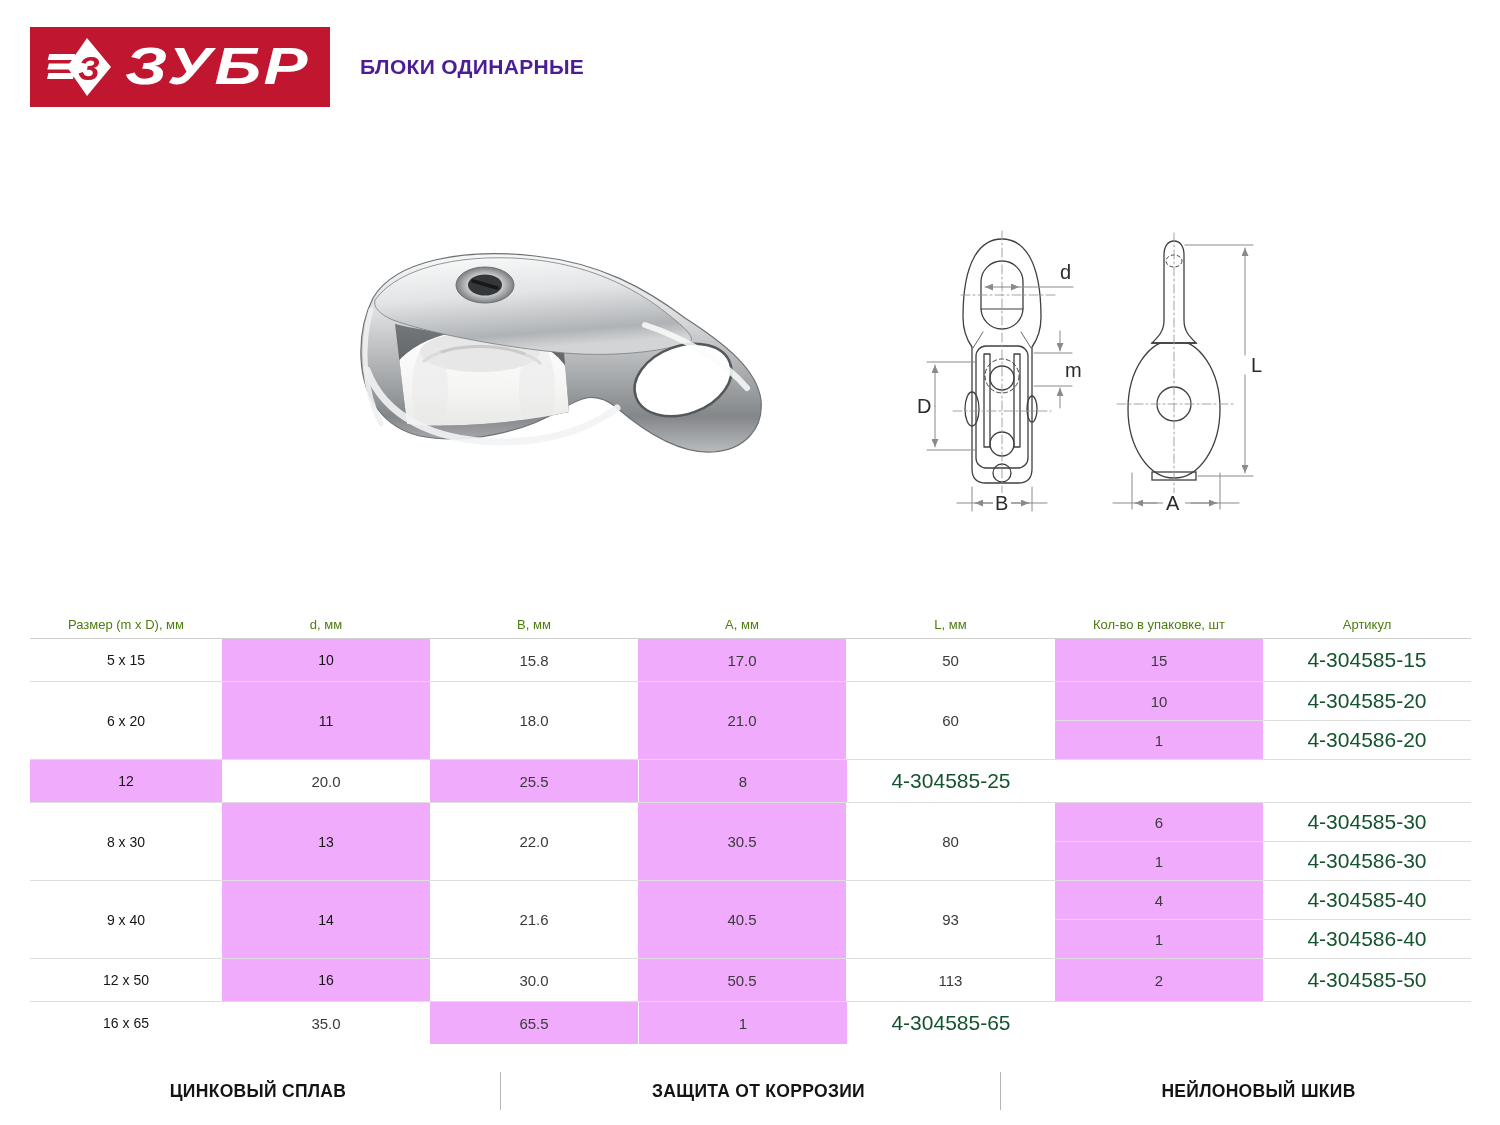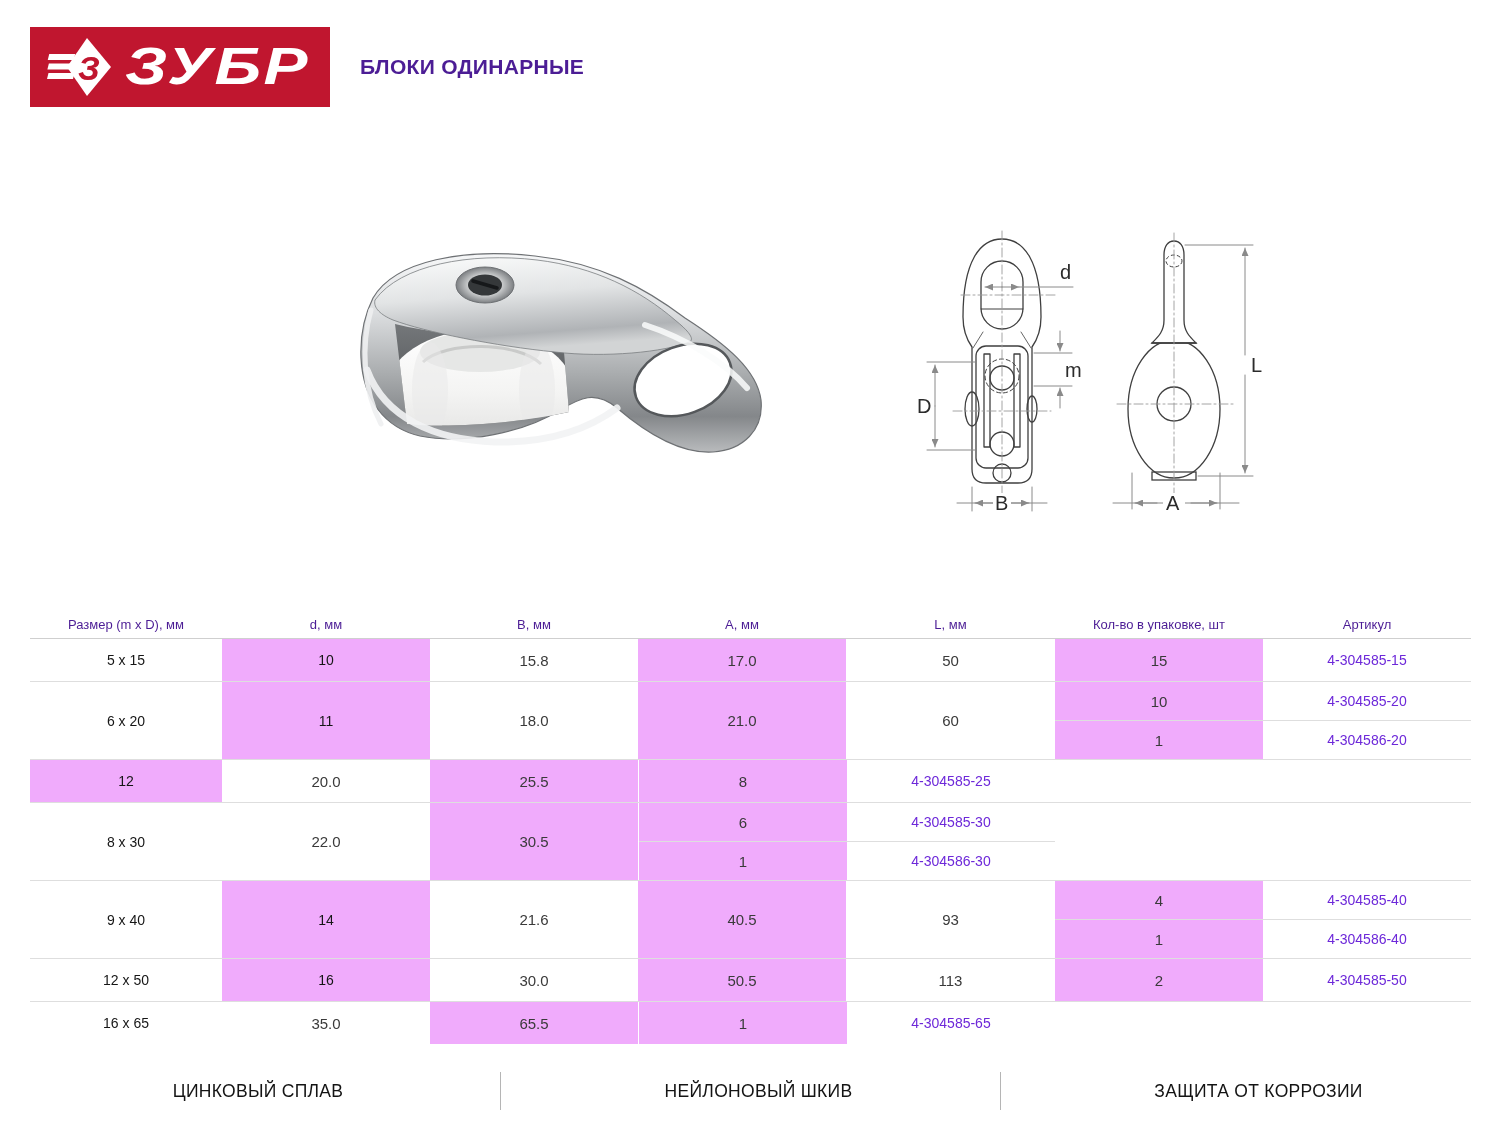--- a/index.html
+++ b/index.html
@@ -14,37 +14,37 @@
   
   .photo{position:absolute;left:345px;top:240px;}
   .diagrams{position:absolute;left:905px;top:225px;}
   svg text{font-family:"Liberation Sans",sans-serif;}
   .dimlbl{font-size:20px;fill:#2b2b2b;}
 
   
   .spec-table{position:absolute;left:30px;top:610px;width:1441px;font-size:15px;color:#3a3a3a;}
   .thead{display:grid;grid-template-columns:192px 208px 208px 208px 209px 208px 208px;
          height:28px;border-bottom:1px solid #cfcfcf;}
-  .th{display:flex;align-items:center;justify-content:center;font-size:13px;color:#4c1d95;}
+  .th{display:flex;align-items:center;justify-content:center;font-size:13px;color:#4d7c0f;}
   .tr{display:grid;grid-template-columns:192px 208px 208px 208px 209px 416px;min-height:42px;}
   .tr + .tr{border-top:1px solid #dedede;}
   .tr.tall{min-height:77px;}
   .cell{display:flex;align-items:center;justify-content:center;}
   .bold{font-weight:normal;font-size:14px;color:#161616;}
   .shade{background:#f0abfc;}
   .packs{display:flex;flex-direction:column;align-items:flex-end;}
   .pack{flex:1;display:grid;grid-template-columns:208px 208px;}
   .pack + .pack{border-top:1px solid #dedede;}
-  .art{font-size:14px;color:#6d28d9;}
+  .art{font-size:21px;color:#14532d;}
 
   
   .features{position:absolute;left:0;top:1072px;width:1500px;height:38px;
             display:grid;grid-template-columns:500px 500px 500px;}
   .feature{display:flex;align-items:center;justify-content:center;
-           font-weight:normal;font-size:17.5px;letter-spacing:.3px;color:#141414;padding-left:16px;}
+           font-weight:bold;font-size:17.5px;letter-spacing:.3px;color:#141414;padding-left:16px;}
   .feature + .feature{border-left:1px solid #b5b5b5;}
 </style>
 </head>
 <body>
 
 <div class="page">
 
   <svg class="logo" width="300" height="80" viewBox="0 0 300 80">
     <rect x="0" y="0" width="300" height="80" fill="#c0162f"></rect>
     <g transform="skewX(-14)" fill="#ffffff">
@@ -256,20 +256,21 @@
           <div class="cell">70</div>
           <div class="packs">
             <div class="pack">
               <div class="cell shade">8</div>
               <div class="cell art">4-304585-25</div>
             </div>
           </div>
         </div>
         <div class="tr tall">
           <div class="cell bold">8 x 30</div>
+          <div class="cell bold shade">13</div>
           <div class="cell">22.0</div>
           <div class="cell shade">30.5</div>
           <div class="cell">80</div>
           <div class="packs">
             <div class="pack">
               <div class="cell shade">6</div>
               <div class="cell art">4-304585-30</div>
             </div>
             <div class="pack">
               <div class="cell shade">1</div>
@@ -317,17 +318,17 @@
               <div class="cell shade">1</div>
               <div class="cell art">4-304585-65</div>
             </div>
           </div>
         </div>
       </div>
   </div>
 
   <div class="features">
     <div class="feature">ЦИНКОВЫЙ СПЛАВ</div>
+    <div class="feature">ЗАЩИТА ОТ КОРРОЗИИ</div>
     <div class="feature">НЕЙЛОНОВЫЙ ШКИВ</div>
-    <div class="feature">ЗАЩИТА ОТ КОРРОЗИИ</div>
   </div>
 
 </div>
 
 </body></html>

